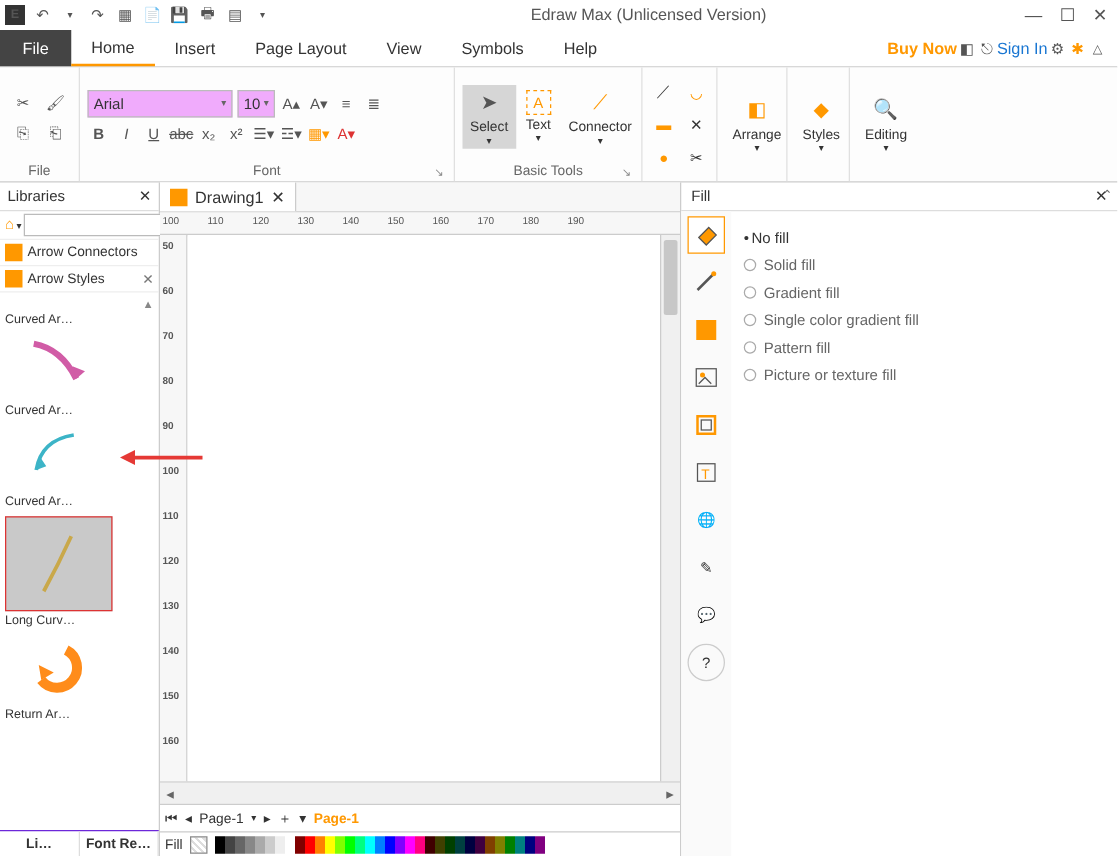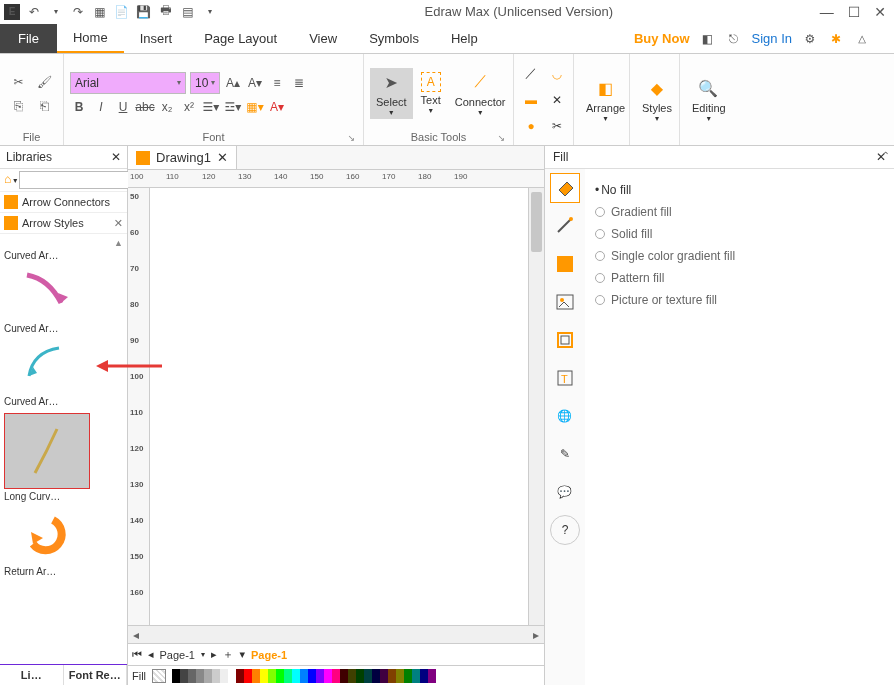--- a/index.html
+++ b/index.html
@@ -8,21 +8,21 @@
 .titlebar .qat { display: flex; align-items: center; gap: 6px; padding-left: 4px; }
 .titlebar .qat span { width: 16px; height: 16px; display:inline-flex; align-items:center; justify-content:center; color:#555;}
 .titlebar .logo { width:16px; height:16px; background:#333; color:#ff9800; font-size:10px; font-weight:bold; display:flex;align-items:center;justify-content:center;}
 .titlebar .title { flex:1; text-align:center; color:#555; font-size:13px;}
 .winbtns { display:flex; gap:14px; padding-right:8px;}
 .winbtns span{font-size:14px;color:#555;}
 .menubar { height:30px; display:flex; align-items:stretch; border-bottom:1px solid #ccc;}
 .menubar .fileb { background:#444; color:#fff; padding:0 18px; display:flex; align-items:center; font-size:13px;}
 .menubar .tab { padding:0 16px; display:flex; align-items:center; font-size:13px; color:#333;}
 .menubar .tab.active { border-bottom:2px solid #ff9800;}
-.menubar .right { margin-left:auto; display:flex; align-items:center; gap:10px; padding-right:24px;}
+.menubar .right { margin-left:auto; display:flex; align-items:center; padding-right:8px;}
 .menubar .right .buy{color:#ff9800; font-weight:bold; font-size:13px;}
 .menubar .right .signin{color:#1976d2; font-size:13px;}
 .menubar .right .ic{width:16px;height:16px;display:inline-flex;align-items:center;justify-content:center;color:#555;}
 .ribbon { height:92px; display:flex; border-bottom:1px solid #ccc; background:#fdfdfd;}
 .rgroup { border-right:1px solid #e0e0e0; display:flex; flex-direction:column; padding:4px 6px 0 6px;}
 .rgroup .gbody{flex:1; display:flex; align-items:center;}
 .rgroup .glabel{text-align:center; font-size:11px; color:#666; padding:2px 0; position:relative;}
 .rgroup .glabel .launcher{position:absolute; right:2px; bottom:2px; font-size:9px; color:#888;}
 .btncol{display:flex;flex-direction:column;align-items:center;justify-content:center;padding:2px 6px;}
 .btncol .ic{width:24px;height:24px;display:flex;align-items:center;justify-content:center;font-size:16px;color:#555;}
@@ -460,25 +460,25 @@
         <div class="sbtn">✎</div>
         <div class="sbtn">💬</div>
         <div class="sbtn" style="border:1px solid #ccc;border-radius:50%">?</div>
       </div>
       <div class="fillopts">
         <div class="fillopt sel">
             <span>No fill</span>
           </div>
         <div class="fillopt">
             <span class="rad"></span>
-            <span>Gradient fill</span>
+            <span>Solid fill</span>
           </div>
         <div class="fillopt">
             <span class="rad"></span>
-            <span>Solid fill</span>
+            <span>Gradient fill</span>
           </div>
         <div class="fillopt">
             <span class="rad"></span>
             <span>Single color gradient fill</span>
           </div>
         <div class="fillopt">
             <span class="rad"></span>
             <span>Pattern fill</span>
           </div>
         <div class="fillopt">

